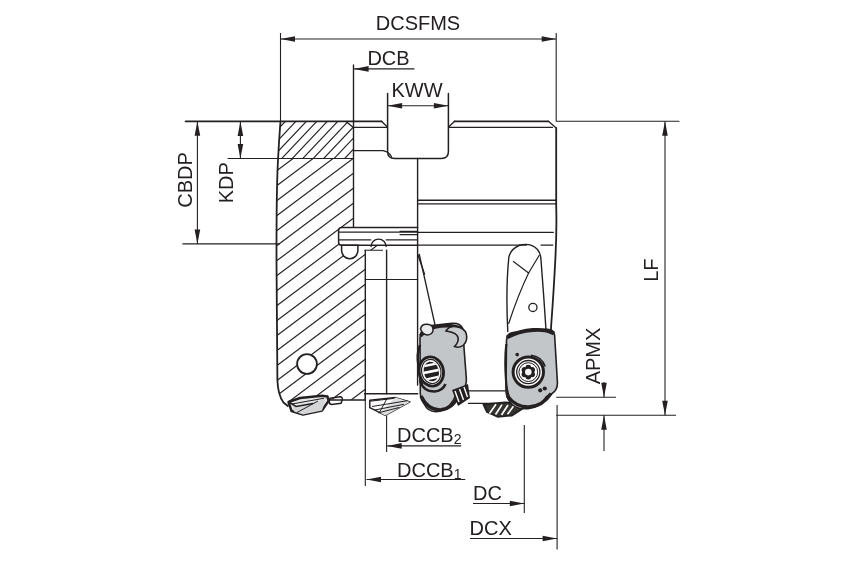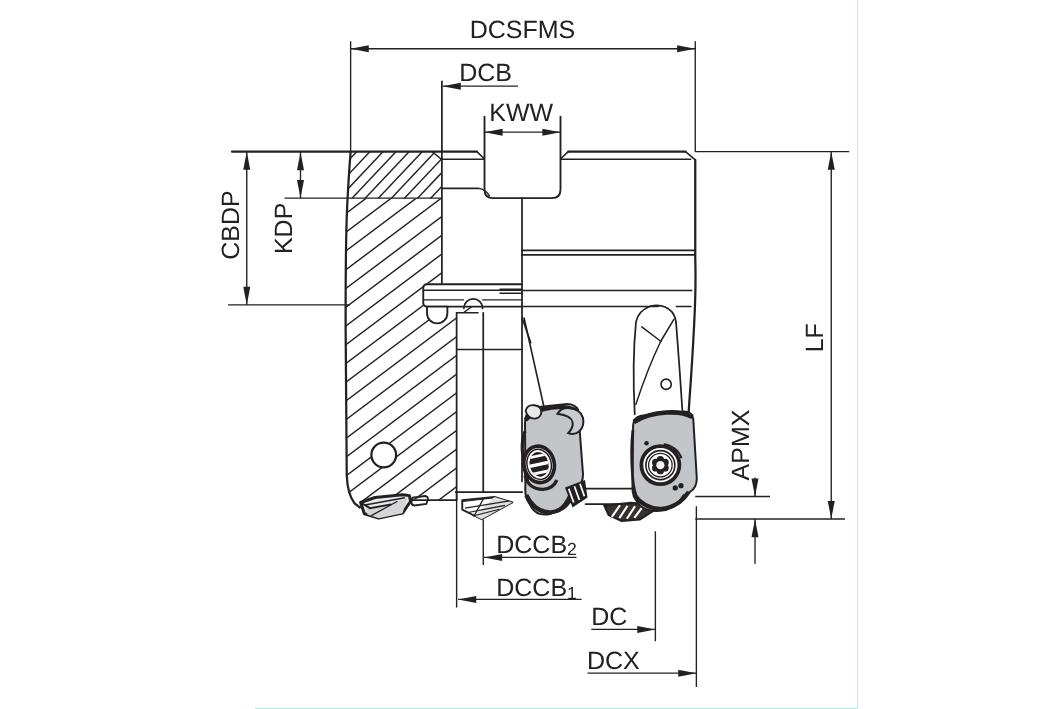--- a/index.html
+++ b/index.html
@@ -1,16 +1,16 @@
 <!DOCTYPE html>
 <html><head>
 <meta charset="utf-8">
 <style>
 html,body{margin:0;padding:0;background:#fff;}
-#wrap{width:686px;height:567px;position:relative;background:#14b8a6;overflow:hidden;}
+#wrap{width:822px;height:567px;position:relative;background:#fde047;overflow:hidden;}
 text{font-family:"Liberation Sans",sans-serif;fill:#242021;}
 </style>
 </head>
 <body>
 <div id="wrap">
 <svg width="850" height="567" viewBox="0 0 850 567">
 <defs>
 <clipPath id="hatclip">
 <path d="M280.5,121.3 L346,121.3 L353.3,127.6 L353.3,227.4 L341.8,227.4
   Q338.6,227.4 338.6,230.6 L338.6,242.2 Q338.6,245.3 341.8,245.3 L382.5,245.3

